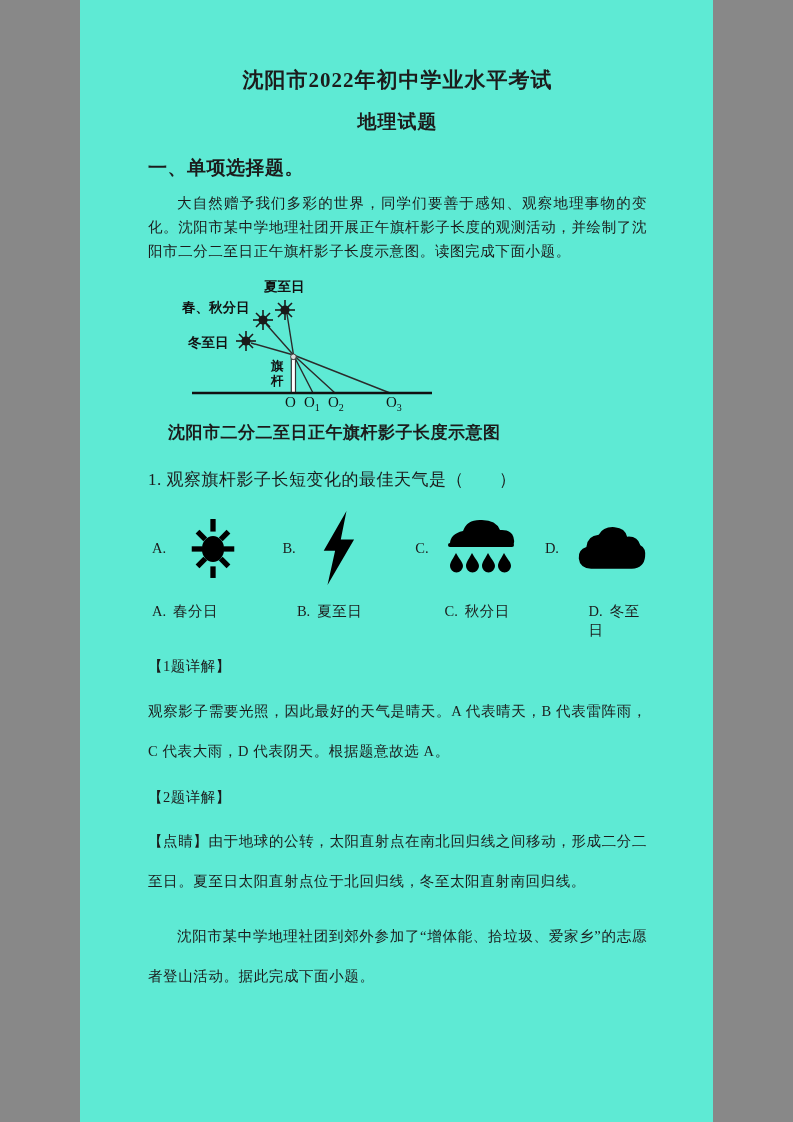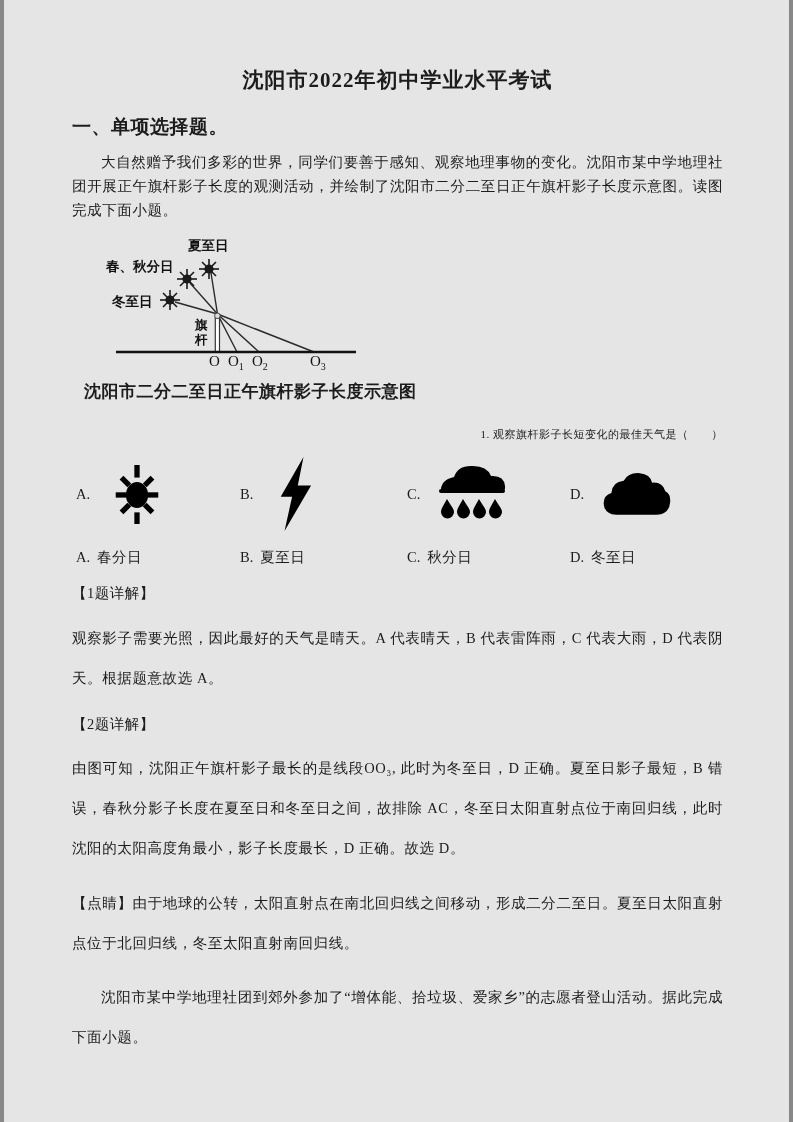--- a/index.html
+++ b/index.html
@@ -1,19 +1,19 @@
 <!DOCTYPE html>
 <html><head>
 <meta charset="utf-8">
 <style>
   html,body { margin:0; padding:0; }
   body { background:#888; }
   .page {
-    position:relative; width:785px; height:1122px; margin:0 auto;
-    background:#e5e5e5; color:#1c1c1c; overflow:hidden;
+    position:relative; width:633px; height:1122px; margin:0 auto;
+    background:#5eead4; color:#1c1c1c; overflow:hidden;
     font-family:"Liberation Serif","DejaVu Serif",serif;
   }
   .content { padding:0 66px 0 68px; }
   .title { margin-top:66px; text-align:center; font-size:21px; font-weight:bold; letter-spacing:1px; }
   .subtitle { margin-top:15px; text-align:center; font-size:19px; font-weight:bold; letter-spacing:1px; }
   .section-heading { margin-top:20px; font-size:19px; font-weight:bold; letter-spacing:0.5px; }
   .para {
     margin-top:10px; font-size:14.5px; line-height:24px;
     text-align:justify; text-indent:2em; letter-spacing:0.6px;
   }
@@ -24,24 +24,24 @@
     position:absolute; font-family:"Liberation Sans","DejaVu Sans",sans-serif;
     font-weight:bold; font-size:13.5px; color:#111; white-space:nowrap;
   }
   .lbl-summer  { left:116px; top:0px; }
   .lbl-equinox { left:34px;  top:21px; }
   .lbl-winter  { left:40px;  top:56px; }
   .lbl-pole    { left:123px; top:81px; width:15px; white-space:normal; font-size:12.5px; line-height:14.5px; }
   .glabel { position:absolute; top:116px; font-size:15px; font-family:"Liberation Serif",serif; color:#111; }
   .glabel sub { font-size:10px; }
   .g0 { left:137px; } .g1 { left:156px; } .g2 { left:180px; } .g3 { left:238px; }
-  .caption { margin-top:3px; margin-left:12px; font-size:17px; font-weight:bold;
+  .caption { margin-top:3px; margin-left:20px; font-size:17px; font-weight:bold;
     font-family:"Liberation Sans","DejaVu Sans",sans-serif; letter-spacing:0.5px; }
   
-  .question { margin-top:24px; font-size:11px; letter-spacing:0.5px;text-align:right; }
+  .question { margin-top:24px; font-size:17px; letter-spacing:0.5px; }
   .q2 { margin-top:14px; }
   .icon-row { margin-top:12px; height:80px; display:flex; align-items:center; padding-left:4px; }
   .icon-cell { display:flex; align-items:center; height:80px; }
   .w1 { width:164px; } .w2 { width:167px; } .w3 { width:163px; }
   .opt-label { font-size:14.5px; }
   .icon-box { display:flex; align-items:center; }
   .opt-row { margin-top:14px; display:flex; padding-left:4px; font-size:14.5px; }
   .opt-text { margin-left:7px; letter-spacing:0.5px; }
   
   .ans-line { margin-top:15px; font-size:14.5px; letter-spacing:0.5px; }
@@ -55,20 +55,21 @@
   .tips { margin-top:4px; }
   .next-intro { margin-top:6px; }
 </style>
 </head>
 <body>
 
 <div class="page">
   <div class="content">
 
     <div class="title">沈阳市2022年初中学业水平考试</div>
+    <div class="subtitle">地理试题</div>
     <div class="section-heading">一、单项选择题。</div>
     <p class="para">大自然赠予我们多彩的世界，同学们要善于感知、观察地理事物的变化。沈阳市某中学地理社团开展正午旗杆影子长度的观测活动，并绘制了沈阳市二分二至日正午旗杆影子长度示意图。读图完成下面小题。</p>
 
     <div class="figure-wrap">
       <svg class="figure-svg" width="270" height="140" viewBox="0 0 270 140">
 
         <polyline points="107,36 113.5,77 133,115" fill="none" stroke="#2b2b2b" stroke-width="1.4"></polyline>
         <polyline points="86,46 113.5,77 155,115" fill="none" stroke="#2b2b2b" stroke-width="1.4"></polyline>
         <polyline points="71,65 113.5,77 210,115" fill="none" stroke="#2b2b2b" stroke-width="1.4"></polyline>
 
@@ -171,21 +172,20 @@
       <div class="w3"><span>C.</span><span class="opt-text">秋分日</span></div>
       <div><span>D.</span><span class="opt-text">冬至日</span></div>
     </div>
 
 
 
     <p class="detail-tag">【1题详解】</p>
     <p class="body-text">观察影子需要光照，因此最好的天气是晴天。A 代表晴天，B 代表雷阵雨，C 代表大雨，D 代表阴天。根据题意故选 A。</p>
 
     <p class="detail-tag">【2题详解】</p>
-    <p class="body-text">由图可知，沈阳正午旗杆影子最长的是线段OO₃, 此时为冬至日，D 正确。夏至日影子最短，B 错误，春秋分影子长度在夏至日和冬至日之间，故排除 AC，冬至日太阳直射点位于南回归线，此时沈阳的太阳高度角最小，影子长度最长，D 正确。故选 D。</p>
 
     <p class="body-text tips">
       <span>【点睛】</span><span>由于地球的公转，太阳直射点在南北回归线之间移动，形成二分二至日。夏至日太阳直射点位于北回归线，冬至太阳直射南回归线。</span>
     </p>
 
     <p class="para body-text next-intro">沈阳市某中学地理社团到郊外参加了“增体能、拾垃圾、爱家乡”的志愿者登山活动。据此完成下面小题。</p>
 
   </div>
 </div>
 

